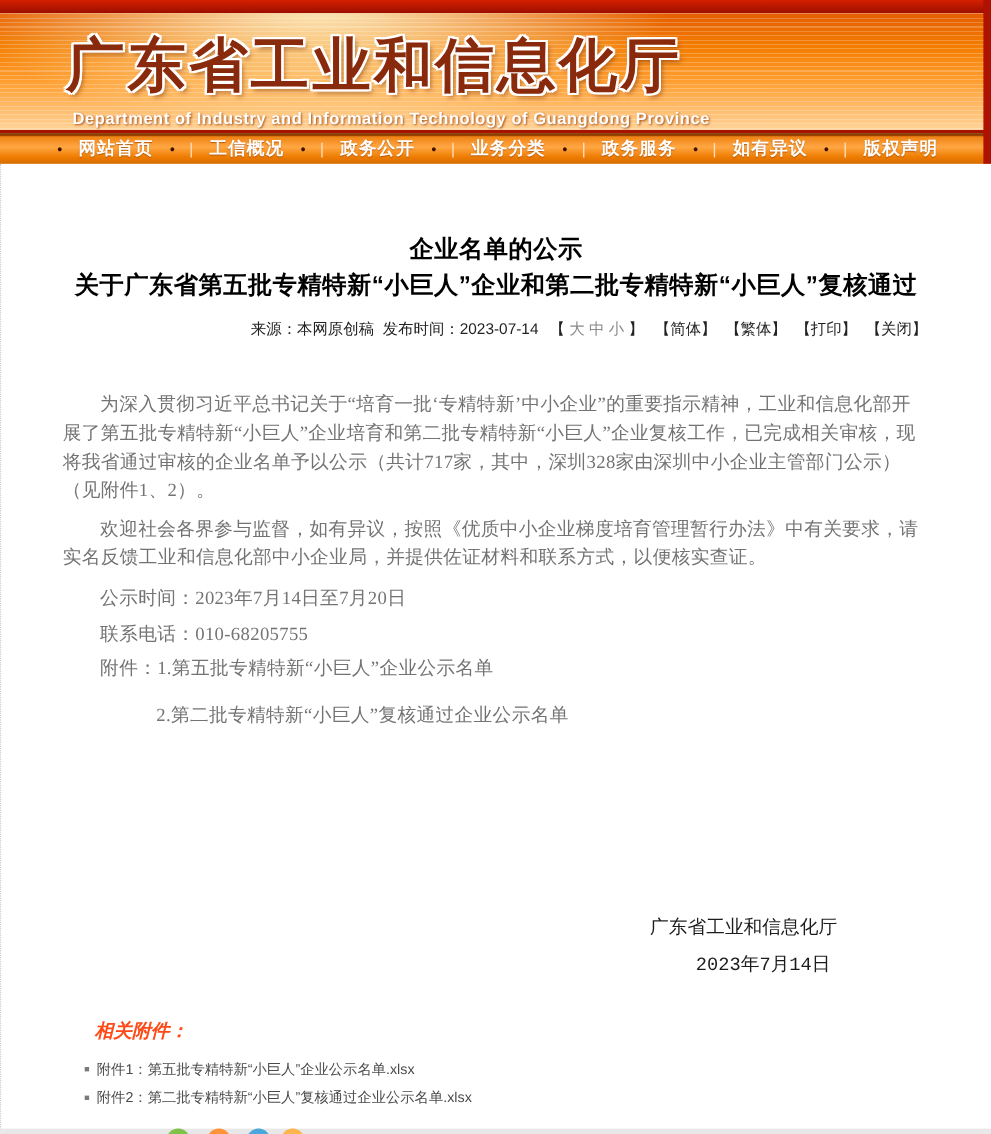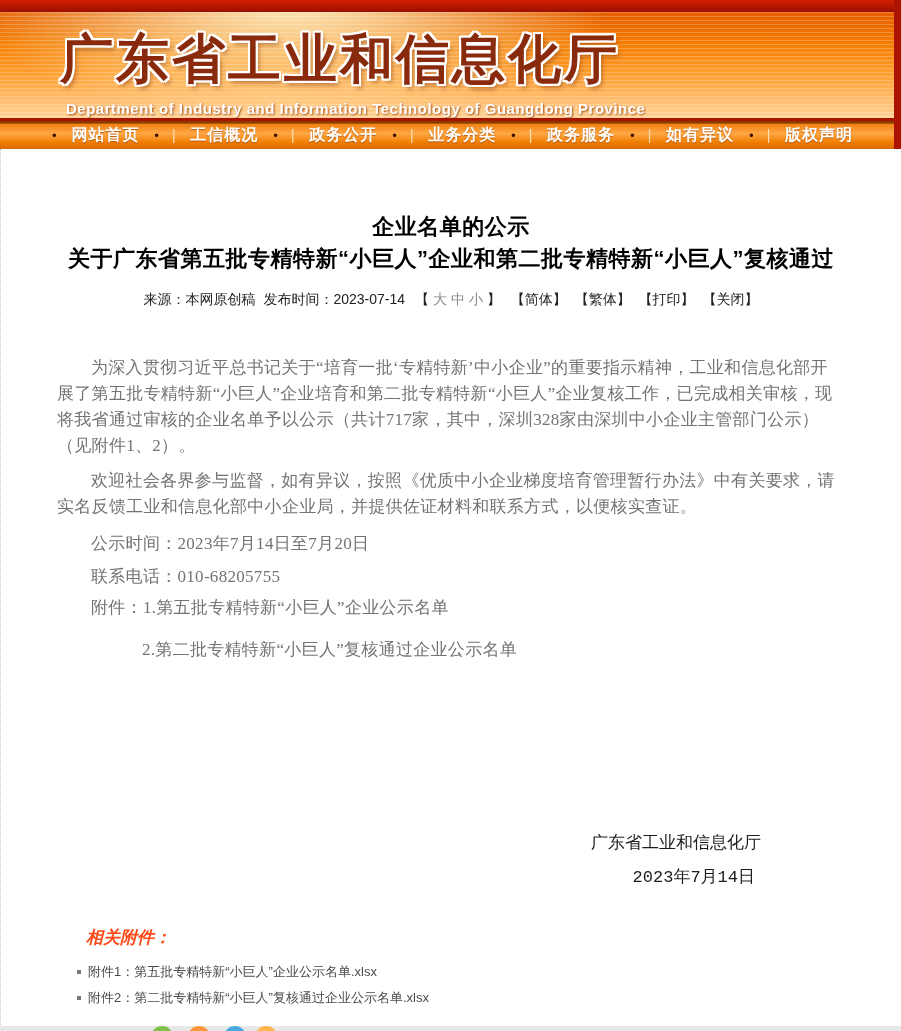--- a/index.html
+++ b/index.html
@@ -55,21 +55,21 @@
   .content {
     width:901px; height:882px; position:relative;
     border-left:1px dotted #c9c9c9;
     padding:0 56px; background:#fff;
   }
   .art-title {
     margin:0 auto; padding-top:62px; text-align:center;
     font-size:22px; font-weight:bold; color:#000; line-height:32px; letter-spacing:.5px;
   }
   .art-meta {
-    margin-top:16px; text-align:center; font-size:14px; color:#222;
+    margin-top:16px; text-align:right; font-size:14px; color:#222;
   }
   .art-meta span { margin:0 2px; }
   .meta-size-btn { color:#8a8a8a; cursor:pointer; margin:0 3px; }
   .meta-btn { color:#222; cursor:pointer; margin:0 5px; }
   .body-p {
     font-size:17px; color:#737373; line-height:26px;
     text-indent:2em; letter-spacing:.3px;font-family:Liberation Serif, serif;
   }
   .p1 { margin-top:46px; }
   .p2 { margin-top:9px; }

